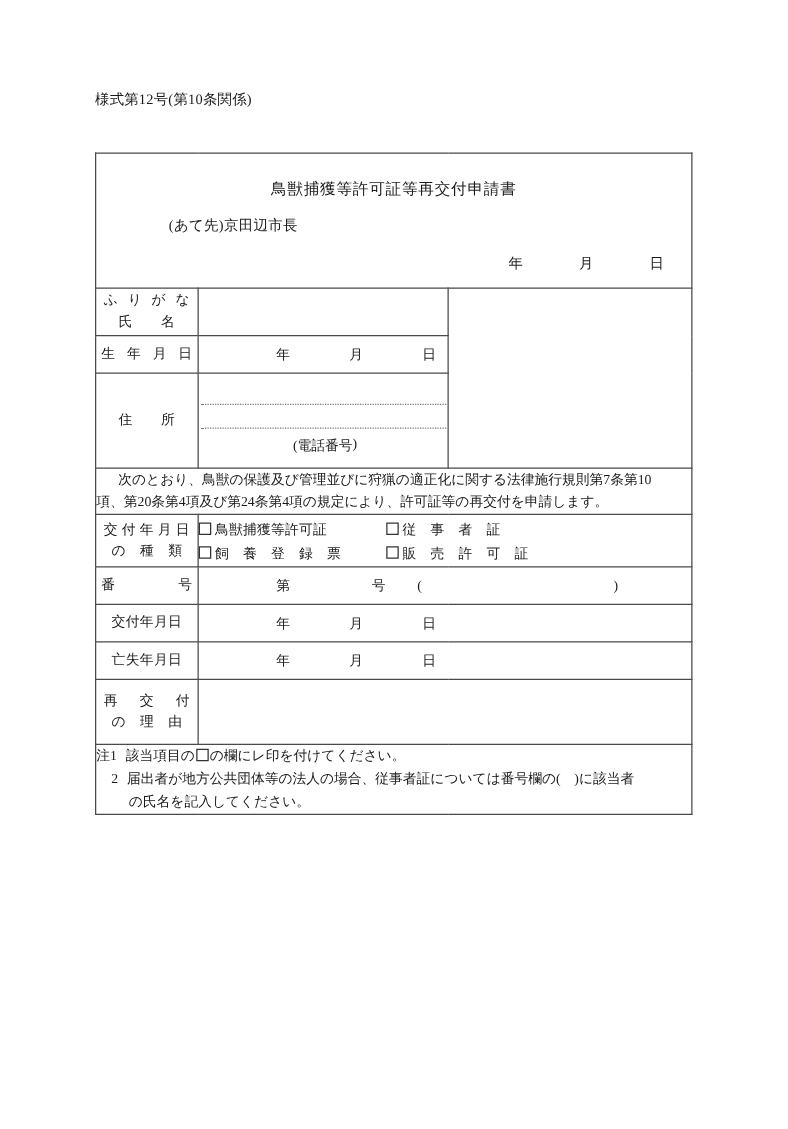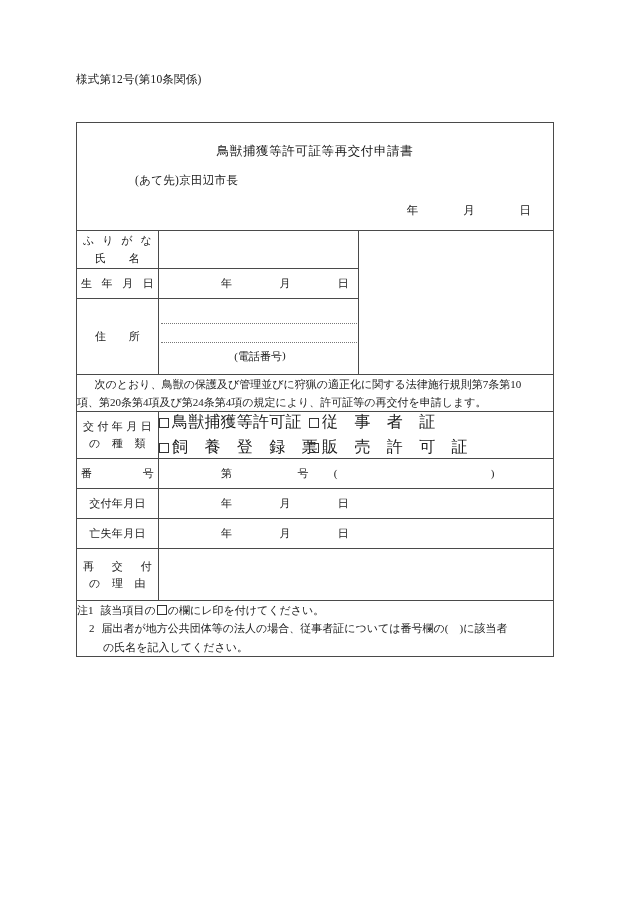--- a/index.html
+++ b/index.html
@@ -165,21 +165,21 @@
   .statement-cell p.indent { text-indent: 1.6em; }
 
   
   .kind-cell {
     padding: 5px 10px;
   }
   .kind-grid {
     display: grid;
     grid-template-columns: 150px auto;
     row-gap: 4px;
-    font-size: 16px;
+    font-size: 11px;
   }
   .kind-item {
     white-space: nowrap;
     letter-spacing: 0.2px;
   }
   .checkbox {
     display: inline-block;
     width: 8px;
     height: 8px;
     border: 1px solid #333;

